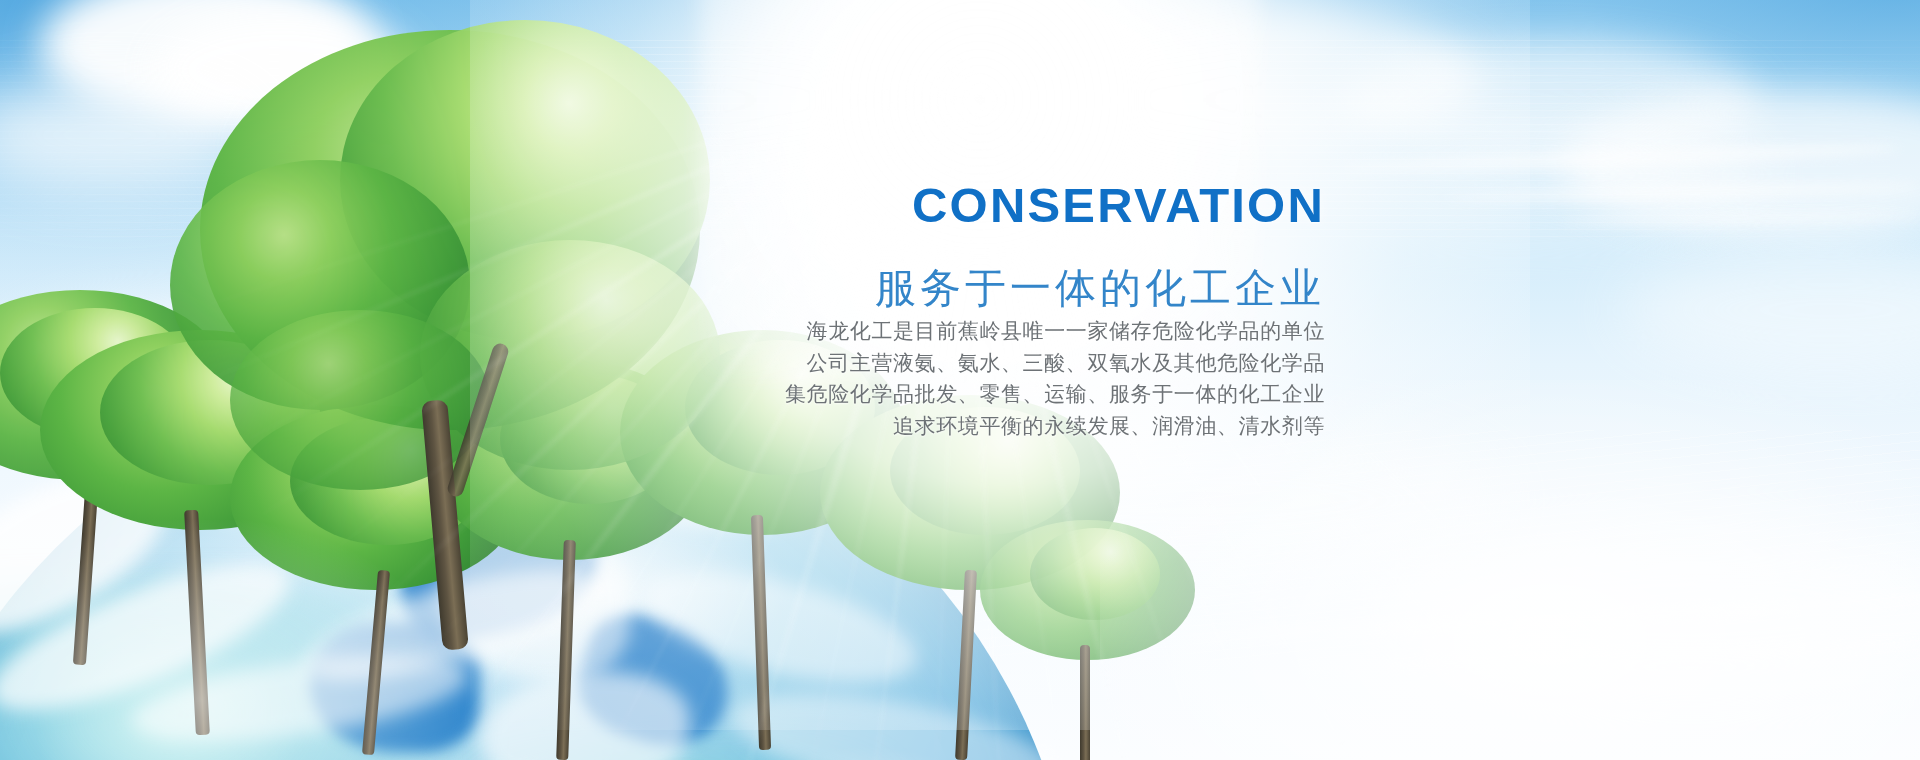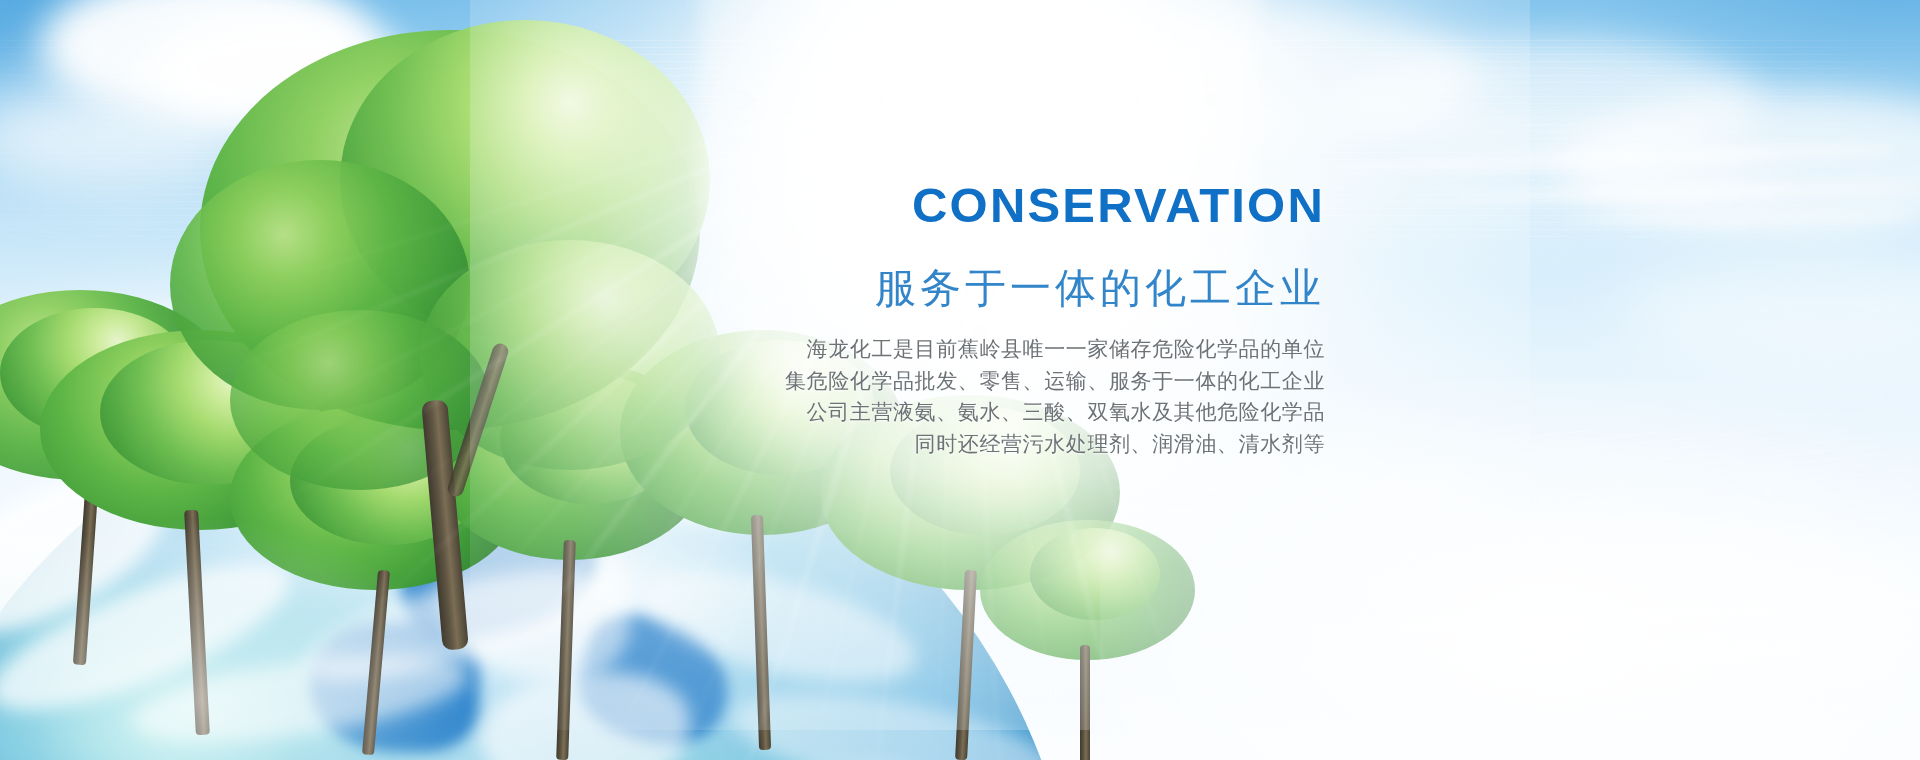--- a/index.html
+++ b/index.html
@@ -212,21 +212,20 @@
   .subtitle {
     margin-top:22px;
     font-size:41px;
     font-weight:300;
     letter-spacing:4px;
     color:#3385c9;
     text-shadow:0 1px 3px rgba(255,255,255,.9);
     font-family:"DejaVu Sans","Liberation Sans",sans-serif;
   }
   .bodytext {
-    margin-top:18px;
     font-size:21px;
     line-height:1.52;
     letter-spacing:.6px;
     color:#6d7276;
     text-shadow:0 1px 2px rgba(255,255,255,.9);
     font-family:"DejaVu Sans","Liberation Sans",sans-serif;
   }
   .bodytext div { white-space:nowrap; }
 
   
@@ -384,19 +383,19 @@
   <div class="bl-haze"></div>
   <div class="br-haze"></div>
 
   <div class="textblock">
     <div class="headline">
       <span class="l1">CONSERVATION</span>
     </div>
     <div class="subtitle">服务于一体的化工企业</div>
     <div class="bodytext">
       <div>海龙化工是目前蕉岭县唯一一家储存危险化学品的单位</div>
+      <div>公司主营液氨、氨水、三酸、双氧水及其他危险化学品</div>
       <div>集危险化学品批发、零售、运输、服务于一体的化工企业</div>
-      <div>公司主营液氨、氨水、三酸、双氧水及其他危险化学品</div>
-      <div>同时还经营污水处理剂、润滑油、清水剂等</div>
+      <div>追求环境平衡的永续发展、润滑油、清水剂等</div>
     </div>
   </div>
 
 </div>
 
 </body></html>

